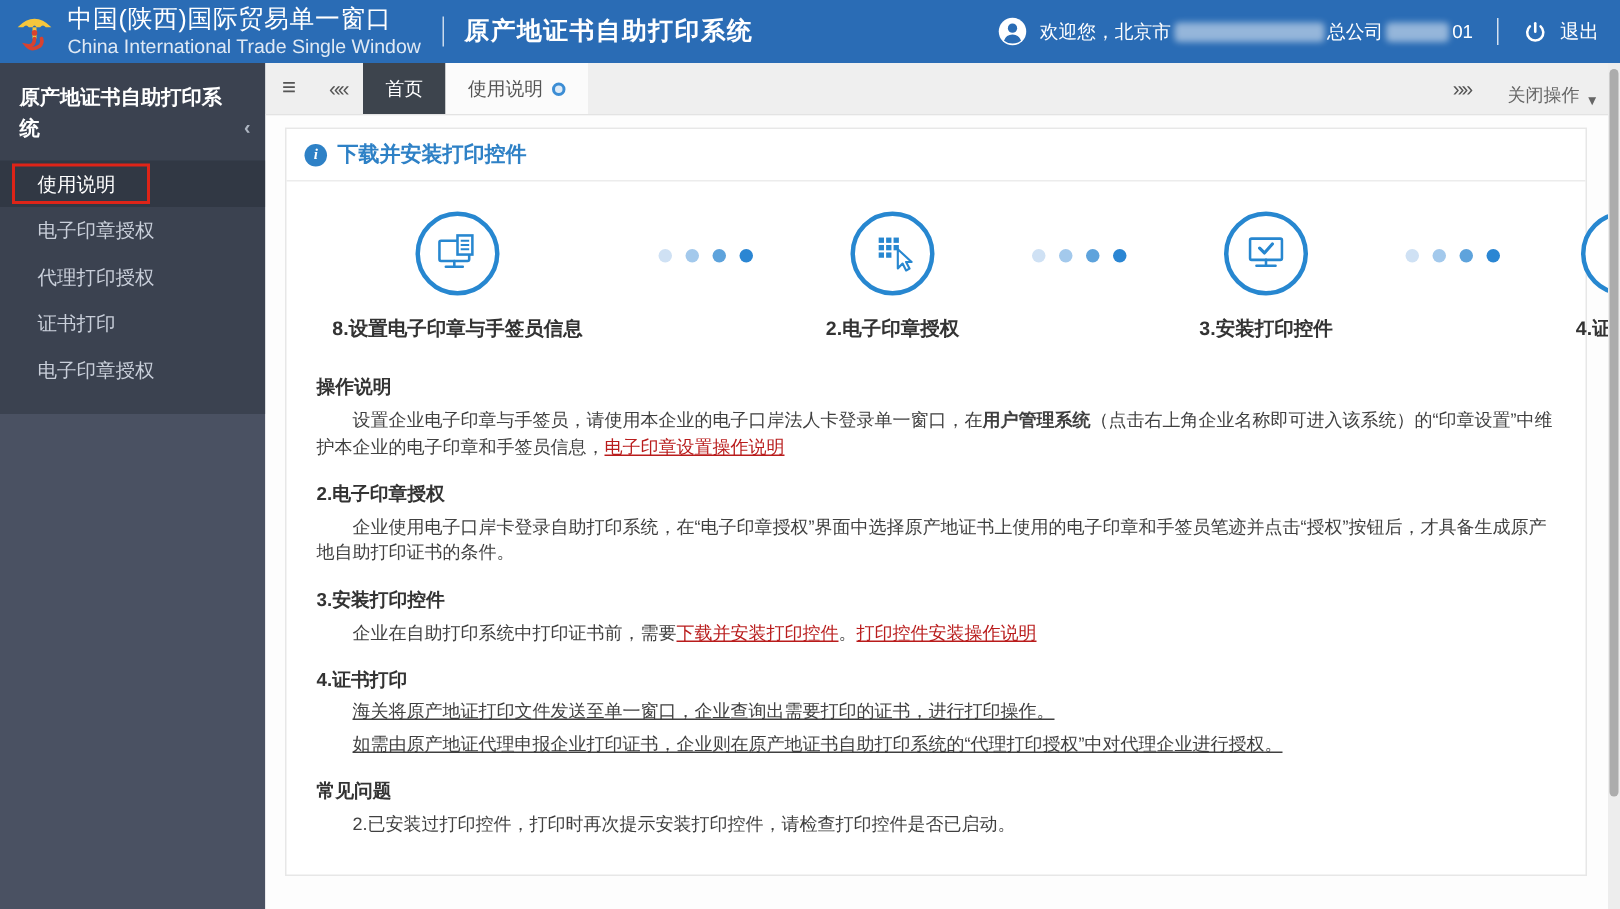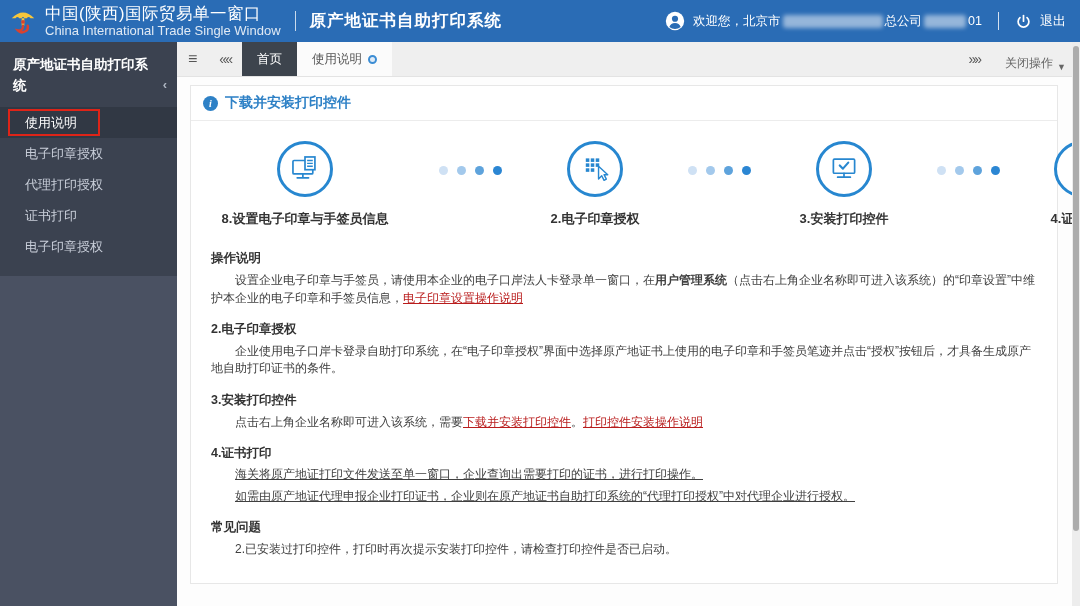--- a/index.html
+++ b/index.html
@@ -249,21 +249,21 @@
 
           <div class="txt">
             <div class="h">操作说明</div>
 
             <p><span>设置企业电子印章与手签员，请使用本企业的电子口岸法人卡登录单一窗口，在</span><b>用户管理系统</b><span>（点击右上角企业名称即可进入该系统）的“印章设置”中维护本企业的电子印章和手签员信息，</span><a class="lnk">电子印章设置操作说明</a></p>
 
             <div class="h">2.电子印章授权</div>
             <p>企业使用电子口岸卡登录自助打印系统，在“电子印章授权”界面中选择原产地证书上使用的电子印章和手签员笔迹并点击“授权”按钮后，才具备生成原产地自助打印证书的条件。</p>
 
             <div class="h">3.安装打印控件</div>
-            <p><span>点击右上角企业名称即可进入该系统，需要</span><a class="lnk">下载并安装打印控件</a><span>。</span><a class="lnk">打印控件安装操作说明</a></p>
+            <p><span>企业在自助打印系统中打印证书前，需要</span><a class="lnk">下载并安装打印控件</a><span>。</span><a class="lnk">打印控件安装操作说明</a></p>
 
             <div class="h">4.证书打印</div>
             <p class="nind">海关将原产地证打印文件发送至单一窗口，企业查询出需要打印的证书，进行打印操作。</p>
             <p class="nind">如需由原产地证代理申报企业打印证书，企业则在原产地证书自助打印系统的“代理打印授权”中对代理企业进行授权。</p>
 
             <div class="h">常见问题</div>
             <p class="faq-p">2.已安装过打印控件，打印时再次提示安装打印控件，请检查打印控件是否已启动。</p>
           </div>
         </section>
       </div>

